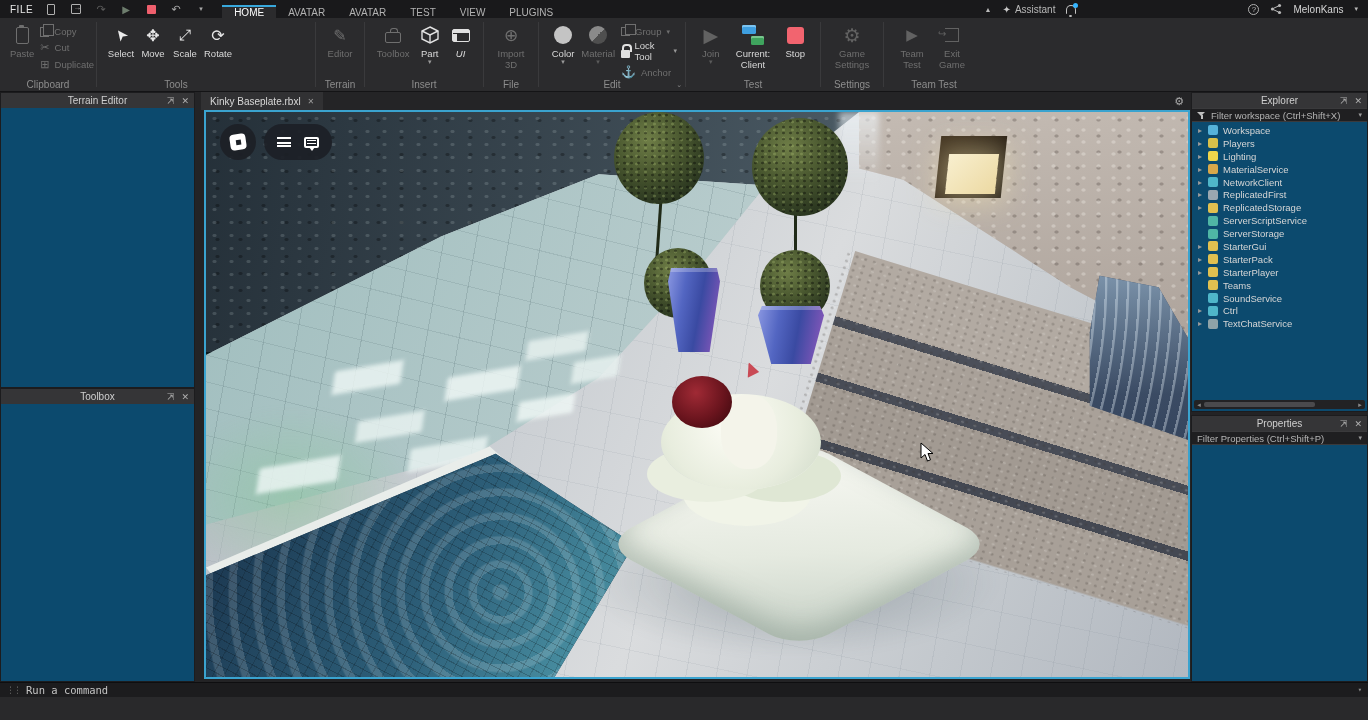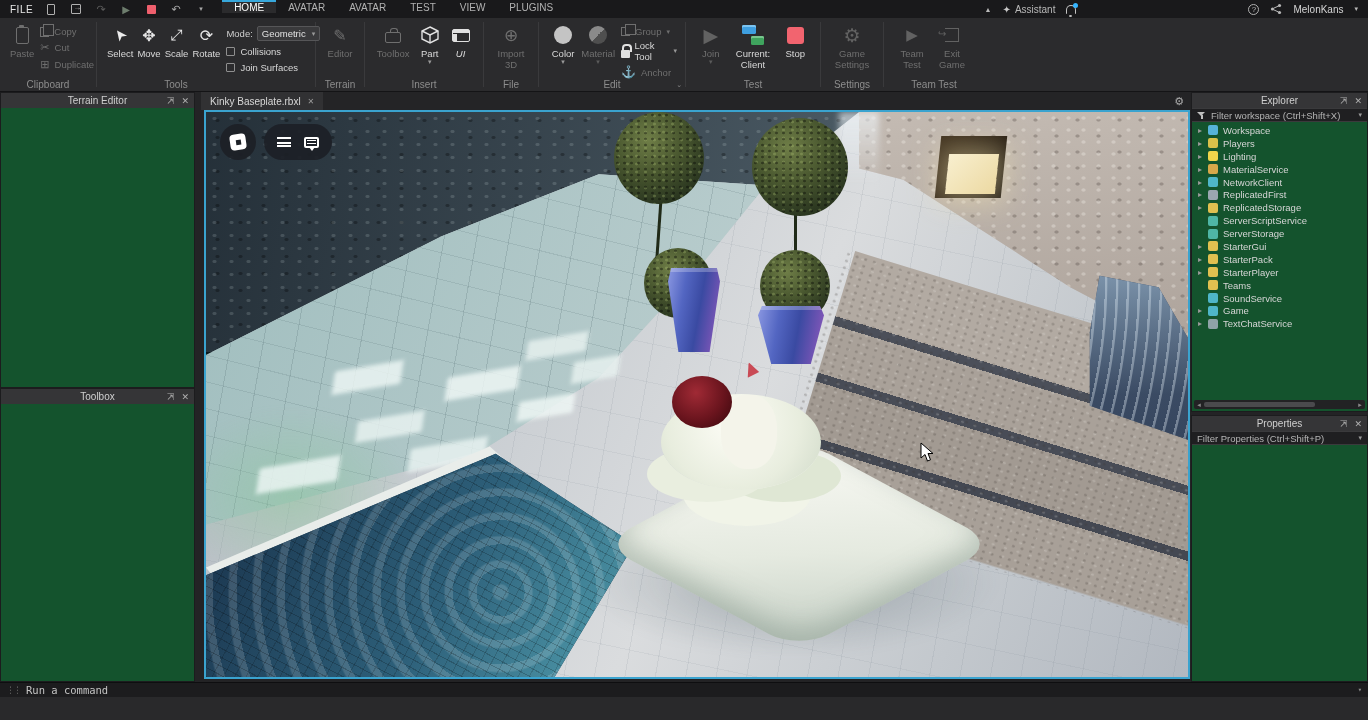--- a/index.html
+++ b/index.html
@@ -11,21 +11,21 @@
     display:flex; align-items:stretch; font-size:10px; }
   .mb-left { display:flex; align-items:center; gap:11px; padding-left:10px; }
   .mb-file { color:#e8e8e8; letter-spacing:.5px; }
   .qa-icon { display:inline-flex; align-items:center; justify-content:center; width:14px; height:14px; color:#a8a8a8; font-size:11px; }
   .qa-icon.dim { color:#5c5c5c; }
   .i-doc { width:8px; height:11px; border:1px solid #b0b0b0; border-radius:1px; }
   .i-openbox { width:10px; height:10px; border:1px solid #b0b0b0; border-radius:1px; position:relative; }
   .i-openbox::after { content:"→"; position:absolute; left:1px; top:-2px; font-size:8px; color:#b0b0b0; }
   .i-playsm { color:#6d7d6d; font-size:10px; }
   .i-stopsm { width:9px; height:9px; background:#ef5f6d; border-radius:1px; }
-  #tabs { display:flex; align-items:flex-start; margin-left:14px; }
+  #tabs { display:flex; align-items:flex-end; margin-left:14px; }
   .mtab { display:flex; align-items:center; padding:0 12px; color:#b2b2b2; border-top:2px solid transparent; }
   .mtab.active { background:#2b2b2d; color:#ffffff; border-top:2px solid #38a8dc; }
   .mb-right { margin-left:auto; display:flex; align-items:center; gap:11px; padding-right:10px; color:#b8b8b8; }
   .bell { position:relative; width:10px; height:9px; border:1.5px solid #c4c4c4; border-bottom:none; border-radius:5px 5px 1px 1px; }
   .bell::after { content:""; position:absolute; left:2px; bottom:-3px; width:3px; height:2px; background:#c4c4c4; border-radius:50%; }
   .bell-dot { position:absolute; right:-3px; top:-3px; width:5px; height:5px; border-radius:50%; background:#35b5ff; }
   .help-circ { width:11px; height:11px; border:1px solid #b0b0b0; border-radius:50%; display:inline-flex; align-items:center; justify-content:center; font-size:8px; }
 
   
   #ribbon { position:absolute; left:0; top:18px; width:1368px; height:74px; background:#2b2b2d;
@@ -74,21 +74,21 @@
   .icon-gear { font-size:19px; color:#626262; }
   .icon-teamtest { font-size:15px; color:#626262; }
   .icon-exit { width:14px; height:14px; border:1.5px solid #626262; border-left:none; position:relative; }
   .icon-exit::after { content:"↪"; position:absolute; left:-7px; top:-1px; font-size:10px; color:#626262; }
   .mode-row { display:flex; align-items:center; gap:4px; font-size:9.5px; color:#cfcfcf; }
   .mode-dd { background:#3a3a3c; border:1px solid #565658; border-radius:2px; padding:1px 4px; font-size:9.5px; color:#e2e2e2; display:flex; gap:6px; align-items:center; }
   .cb { width:9px; height:9px; border:1px solid #8f8f8f; border-radius:1px; background:#2b2b2d; }
   .grp-expander { position:absolute; right:3px; bottom:2px; font-size:7px; color:#8a8a8a; }
 
   
-  .panel { position:absolute; background:#14532d; border:1px solid #1c1c1e; }
+  .panel { position:absolute; background:#0c4a6e; border:1px solid #1c1c1e; }
   .panel-header { height:15px; background:#353537; display:flex; align-items:center; position:relative; }
   .panel-title { flex:1; text-align:center; font-size:10px; color:#cfcfcf; }
   .panel-icons { position:absolute; right:5px; top:0; height:15px; display:flex; align-items:center; gap:7px; color:#b0b0b0; font-size:9px; }
   .popout { display:inline-block; transform:scaleX(-1); }
   .filter-row { height:14px; margin:0; background:#1f1f21; border-top:1px solid #3a3a3c; border-bottom:1px solid #3a3a3c;
     display:flex; align-items:center; gap:5px; padding:0 5px; font-size:9.5px; color:#b4b4b4; }
   .funnel { position:relative; width:9px; height:9px; }
   .funnel::before { content:""; position:absolute; left:0; top:1px; border-left:4px solid transparent; border-right:4px solid transparent; border-top:4px solid #c0c0c0; }
   .funnel::after { content:""; position:absolute; left:3.5px; top:4px; width:2px; height:4px; background:#c0c0c0; }
   .filter-caret { margin-left:auto; font-size:7px; color:#9a9a9a; }
@@ -326,37 +326,20 @@
       <span class="ic">
           <span class="icon-scale">⤢</span>
         </span>
       <span class="lb">Scale</span>
     </div>
     <div class="bigitem" style="width:30px;">
       <span class="ic">
           <span class="icon-rotate">⟳</span>
         </span>
       <span class="lb">Rotate</span>
-    </div>
-    <div class="smallcol" style="gap:5px;">
-      <div class="mode-row">
-        <span>Mode:</span>
-        <span class="mode-dd">
-          <span>Geometric</span>
-            <span style="font-size:7px;color:#9a9a9a;">▾</span>
-        </span>
-      </div>
-      <div class="smallrow">
-          <span class="cb"></span>
-          <span>Collisions</span>
-        </div>
-      <div class="smallrow">
-          <span class="cb"></span>
-          <span>Join Surfaces</span>
-        </div>
     </div>
     <div class="rgroup-label" style="left:-60px;">Tools</div>
   </div>
   <div class="rsep"></div>
 
   <div class="rgroup" style="width:48px;">
     <div class="bigitem disabled">
       <span class="ic">
           <span class="icon-editor">✎</span>
         </span>
@@ -649,21 +632,21 @@
         <span>Teams</span>
       </div>
     <div class="trow">
         <span class="arr"></span>
         <span class="chip" style="background: rgb(79, 182, 201);"></span>
         <span>SoundService</span>
       </div>
     <div class="trow">
         <span class="arr">▸</span>
         <span class="chip" style="background: rgb(79, 182, 201);"></span>
-        <span>Game</span>
+        <span>Ctrl</span>
       </div>
     <div class="trow">
         <span class="arr">▸</span>
         <span class="chip" style="background: rgb(143, 163, 168);"></span>
         <span>TextChatService</span>
       </div>
   </div>
   <div class="hscroll">
     <span class="hs-arrow">◂</span>
     <span class="hs-thumb"></span>

